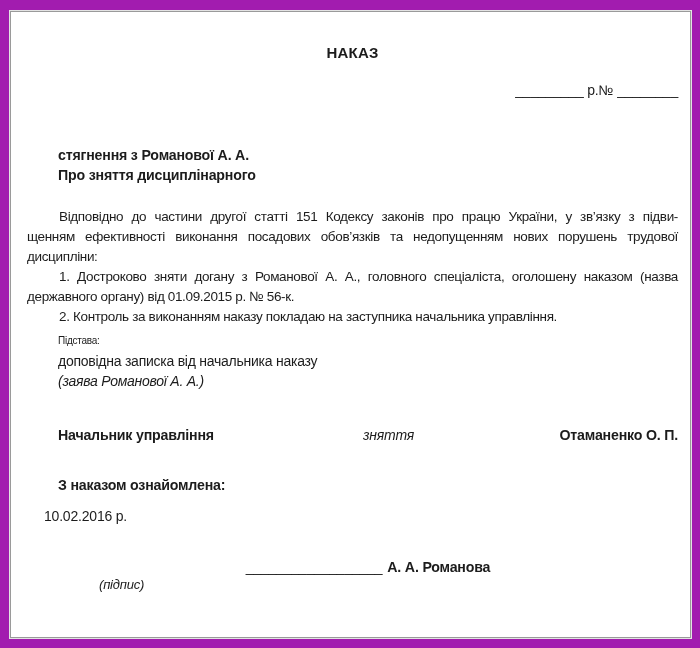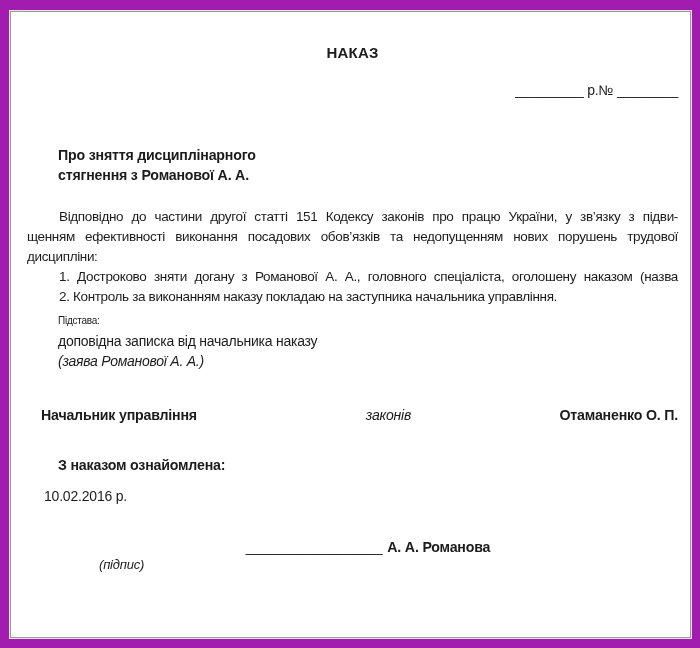--- a/index.html
+++ b/index.html
@@ -65,21 +65,21 @@
   .basis-label { font-weight: normal; font-size: 10px; }
   .italic { font-style: italic; }
   .sig-row {
     position: relative;
     margin-top: 34px;
     font-size: 14.2px;
     line-height: 20px;
     letter-spacing: -0.2px;
     display: flex;
   }
-  .sig-position { font-weight: bold; margin-left: 14px; }
+  .sig-position { font-weight: bold; margin-left: 31px; }
   .sig-word {
     position: absolute;
     left: 50%;
     transform: translateX(-50%) translateX(36px);
     font-style: italic;
     font-size: 14px;
     font-weight: normal;
   }
   .sig-name { font-weight: bold; margin-left: auto; }
   .ack-label {
@@ -121,41 +121,42 @@
   <div class="doc">
 
     <div class="title">НАКАЗ</div>
 
     <div class="date-number-row">
       <span class="date-blank"><span>_________</span><span> р.</span></span>
       <span class="num-blank"><span>№</span><span>________</span></span>
     </div>
 
     <div class="subject">
+      <div>стягнення з Романової А. А.</div>
       <div>Про зняття дисциплінарного</div>
-      <div>стягнення з Романової А. А.</div>
     </div>
 
     <div class="body-block">
       <div class="line j indent">Відповідно до частини другої статті 151 Кодексу законів про працю України, у зв’язку з підви-</div>
       <div class="line j">щенням ефективності виконання посадових обов’язків та недопущенням нових порушень трудової</div>
       <div class="line">дисципліни:</div>
       <div class="line j indent">1. Достроково зняти догану з Романової А. А., головного спеціаліста, оголошену наказом (назва</div>
+      <div class="line">державного органу) від 01.09.2015 р. № 56-к.</div>
       <div class="line indent">2. Контроль за виконанням наказу покладаю на заступника начальника управління.</div>
     </div>
 
     <div class="basis-block">
       <div class="basis-label">Підстава:</div>
       <div>доповідна записка від начальника наказу</div>
       <div class="italic">(заява Романової А. А.)</div>
     </div>
 
     <div class="sig-row">
       <span class="sig-position">Начальник управління</span>
-      <span class="sig-word">законів</span>
+      <span class="sig-word">зняття</span>
       <span class="sig-name">Отаманенко О. П.</span>
     </div>
 
     <div class="ack-label">З наказом ознайомлена:</div>
 
     <div class="ack-date">10.02.2016 р.</div>
 
     <div class="bottom-sig">
       <span>__________________</span><span class="name">А. А. Романова</span>
     </div>

